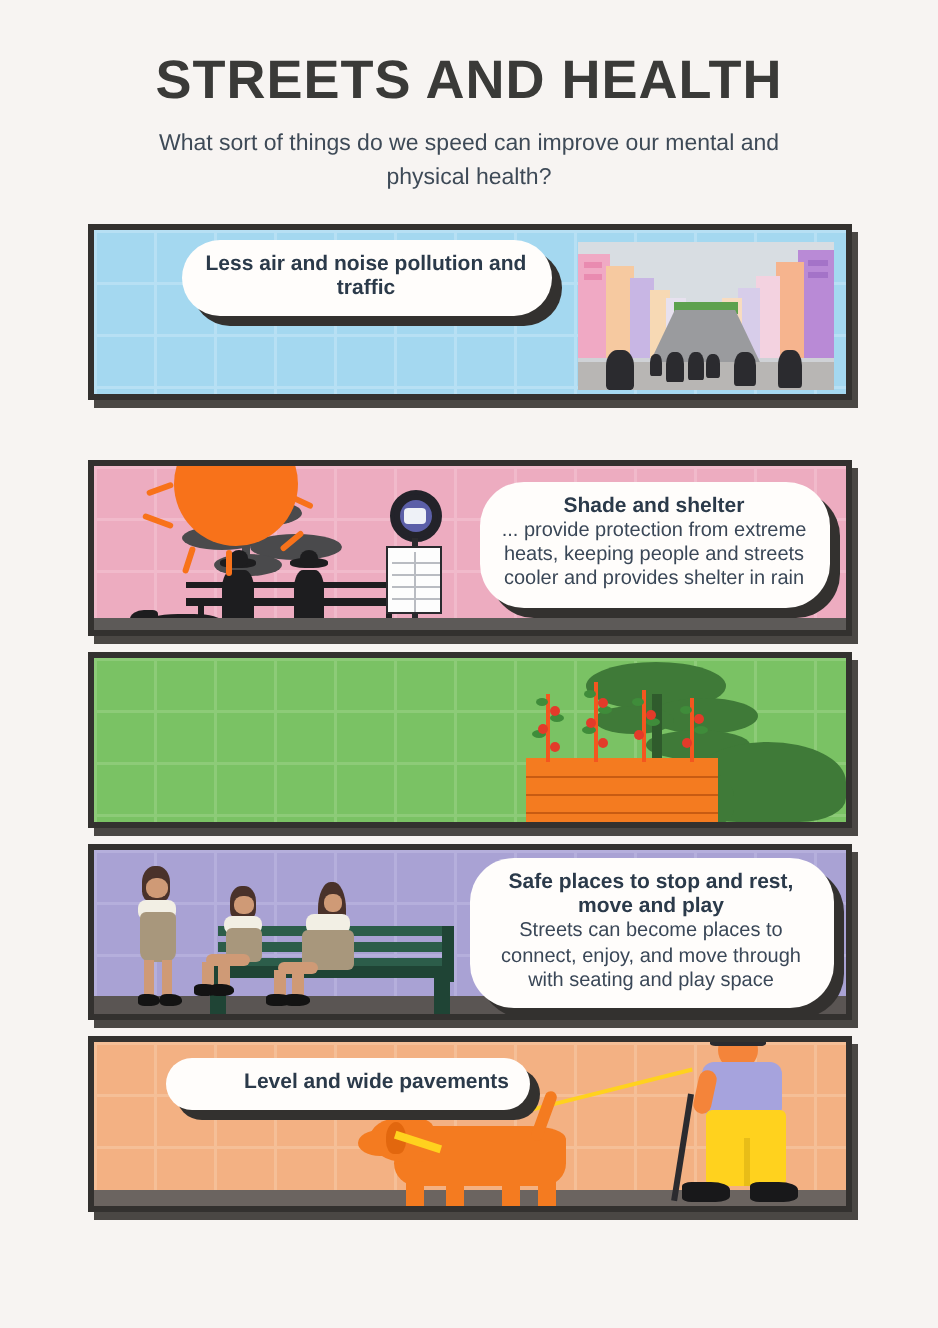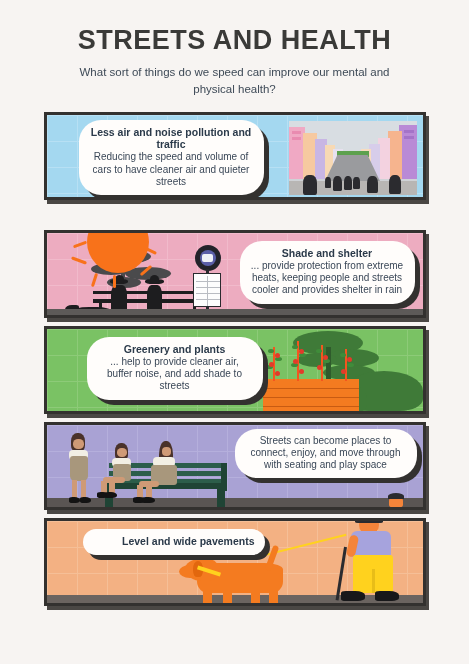--- a/index.html
+++ b/index.html
@@ -65,21 +65,21 @@
     z-index:5;
   }
   .bubble .b-title{
     font-size:10.5px;font-weight:bold;line-height:1.18;
     color:#2b3a4a;margin-bottom:1px;
   }
   .bubble .b-body{
     font-size:10px;line-height:1.22;color:#3a4757;
   }
 
-  .b1{left:32px;top:5px;width:185px;}
+  .b1{left:44px;top:5px;width:185px;}
   .b2{right:8px;top:8px;width:175px;}
   .b3{left:40px;top:8px;width:176px;}
   .b4{right:6px;top:4px;width:182px;}
   .b5{left:36px;top:8px;width:182px;text-align:right;}
 
   
   .art{position:absolute;inset:0;}
   .art *{position:absolute;}
 
   
@@ -196,21 +196,20 @@
           <div class="ped" style="left:55px;bottom:5px;width:8px;height:14px;"></div>
           <div class="ped" style="left:64px;bottom:6px;width:7px;height:12px;"></div>
           <div class="ped" style="left:78px;bottom:2px;width:11px;height:17px;"></div>
           <div class="ped" style="left:100px;bottom:1px;width:12px;height:19px;"></div>
           <div class="ped" style="left:36px;bottom:7px;width:6px;height:11px;"></div>
         </div>
       </div>
 
       <div class="bubble b1">
         <div class="b-title">Less air and noise pollution and traffic</div>
-        <div class="b-body">Reducing the speed and volume of cars  to have cleaner air and quieter streets</div>
       </div>
     </div>
 
     <div class="panel p2">
       <div class="grid">
           <div class="gridlines"></div>
         </div>
 
       <div class="art">
 
@@ -308,24 +307,20 @@
         <div class="berry" style="left:228px;top:42px;width:5px;height:5px;"></div>
         <div class="berry" style="left:252px;top:20px;width:5px;height:5px;"></div>
         <div class="berry" style="left:246px;top:30px;width:5px;height:5px;"></div>
         <div class="berry" style="left:252px;top:40px;width:5px;height:5px;"></div>
         <div class="berry" style="left:276px;top:26px;width:5px;height:5px;"></div>
         <div class="berry" style="left:270px;top:36px;width:5px;height:5px;"></div>
         <div class="berry" style="left:300px;top:28px;width:5px;height:5px;"></div>
         <div class="berry" style="left:294px;top:40px;width:5px;height:5px;"></div>
       </div>
 
-      <div class="bubble b3">
-        <div class="b-title">Greenery and plants</div>
-        <div class="b-body">... help to provide cleaner air, buffer noise, and add shade to streets</div>
-      </div>
     </div>
 
     <div class="panel p4">
       <div class="grid">
           <div class="gridlines"></div>
         </div>
 
       <div class="art">
         <div class="ground4" style="left:0;bottom:0;width:382px;height:9px;"></div>
 
@@ -364,20 +359,21 @@
         <div class="skin" style="left:90px;top:60px;width:6px;height:14px;"></div>
         <div class="shoe" style="left:86px;top:72px;width:13px;height:6px;"></div>
         <div class="skin" style="left:99px;top:60px;width:6px;height:14px;"></div>
         <div class="shoe" style="left:95px;top:72px;width:13px;height:6px;"></div>
 
         <div class="skin5" style="right:20px;bottom:0;width:14px;height:13px;border-radius:50% 50% 20% 20%;"></div>
         <div style="right:19px;bottom:8px;width:16px;height:6px;background:#2b2b2f;border-radius:50% 50% 0 0;"></div>
       </div>
 
       <div class="bubble b4">
+        <div class="b-title">Safe places to stop and rest, move and play</div>
         <div class="b-body">Streets can become places to connect, enjoy, and move through with seating and play space</div>
       </div>
     </div>
 
     <div class="panel p5">
       <div class="grid">
           <div class="gridlines"></div>
         </div>
 
       <div class="art">

